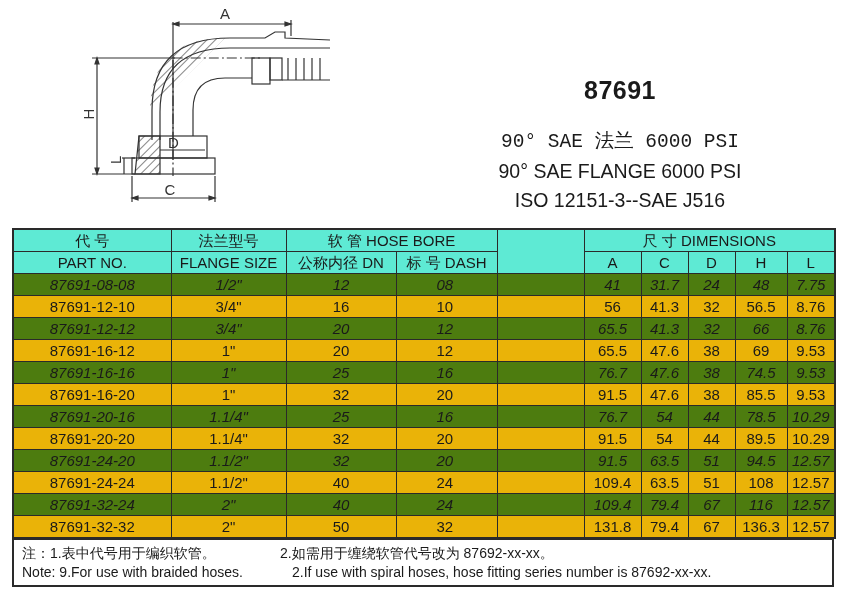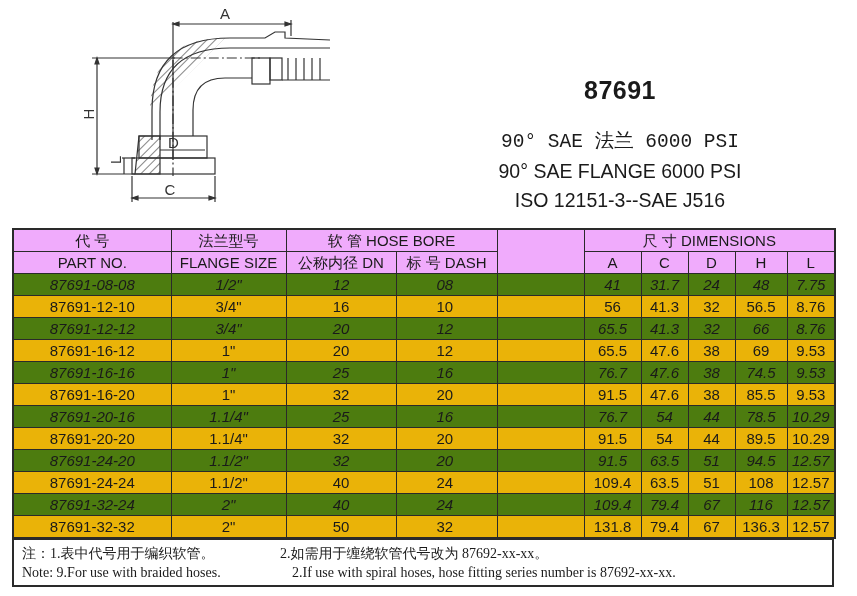--- a/index.html
+++ b/index.html
@@ -7,27 +7,27 @@
          font-family:"Liberation Sans", "DejaVu Sans", sans-serif; color:#1a1a1a; }
   .drawing { position:absolute; left:60px; top:0; width:270px; height:210px; }
   .title-block { position:absolute; left:460px; top:71px; width:320px; text-align:center; }
   .model { font-size:25px; font-weight:bold; margin-top:5px; letter-spacing:0.5px; }
   .spec { font-size:19.5px; line-height:29px; }
   .spec.first { margin-top:23px;font-family:Liberation Mono, monospace; }
   table.spec-table { position:absolute; left:12px; top:228px; border-collapse:collapse;
          border:2px solid #2a2a2a; font-size:15px; }
   .spec-table td { border:1.5px solid #2a2a2a; text-align:center; padding:0; height:21px;
          line-height:20px; white-space:nowrap; }
-  .spec-table tr.hdr td { background:#f0abfc; height:21px; }
+  .spec-table tr.hdr td { background:#5eead4; height:21px; }
   .spec-table tr.odd td { background:#4d7c0f;font-style:italic; }
   .spec-table tr.even td { background:#eab308; }
   .spec-table td.dash { text-align:left; padding-left:40px; }
   .notes { position:absolute; left:12px; top:539px; width:822px; height:48px;
          border:2px solid #2a2a2a; border-top:1.5px solid #2a2a2a; font-size:14px; line-height:19px;
-         padding:4px 0 0 8px; box-sizing:border-box;font-family:Liberation Serif, serif; }
+         padding:4px 0 0 8px; box-sizing:border-box; }
   .notes .row span { display:inline-block; }
   .notes .c1 { width:258px; }
   .notes .e1 { width:270px; }
 </style>
 </head>
 <body>
 
 <div class="drawing">
   <svg width="270" height="210" viewBox="60 0 270 210" xmlns="http://www.w3.org/2000/svg">
     <defs>

